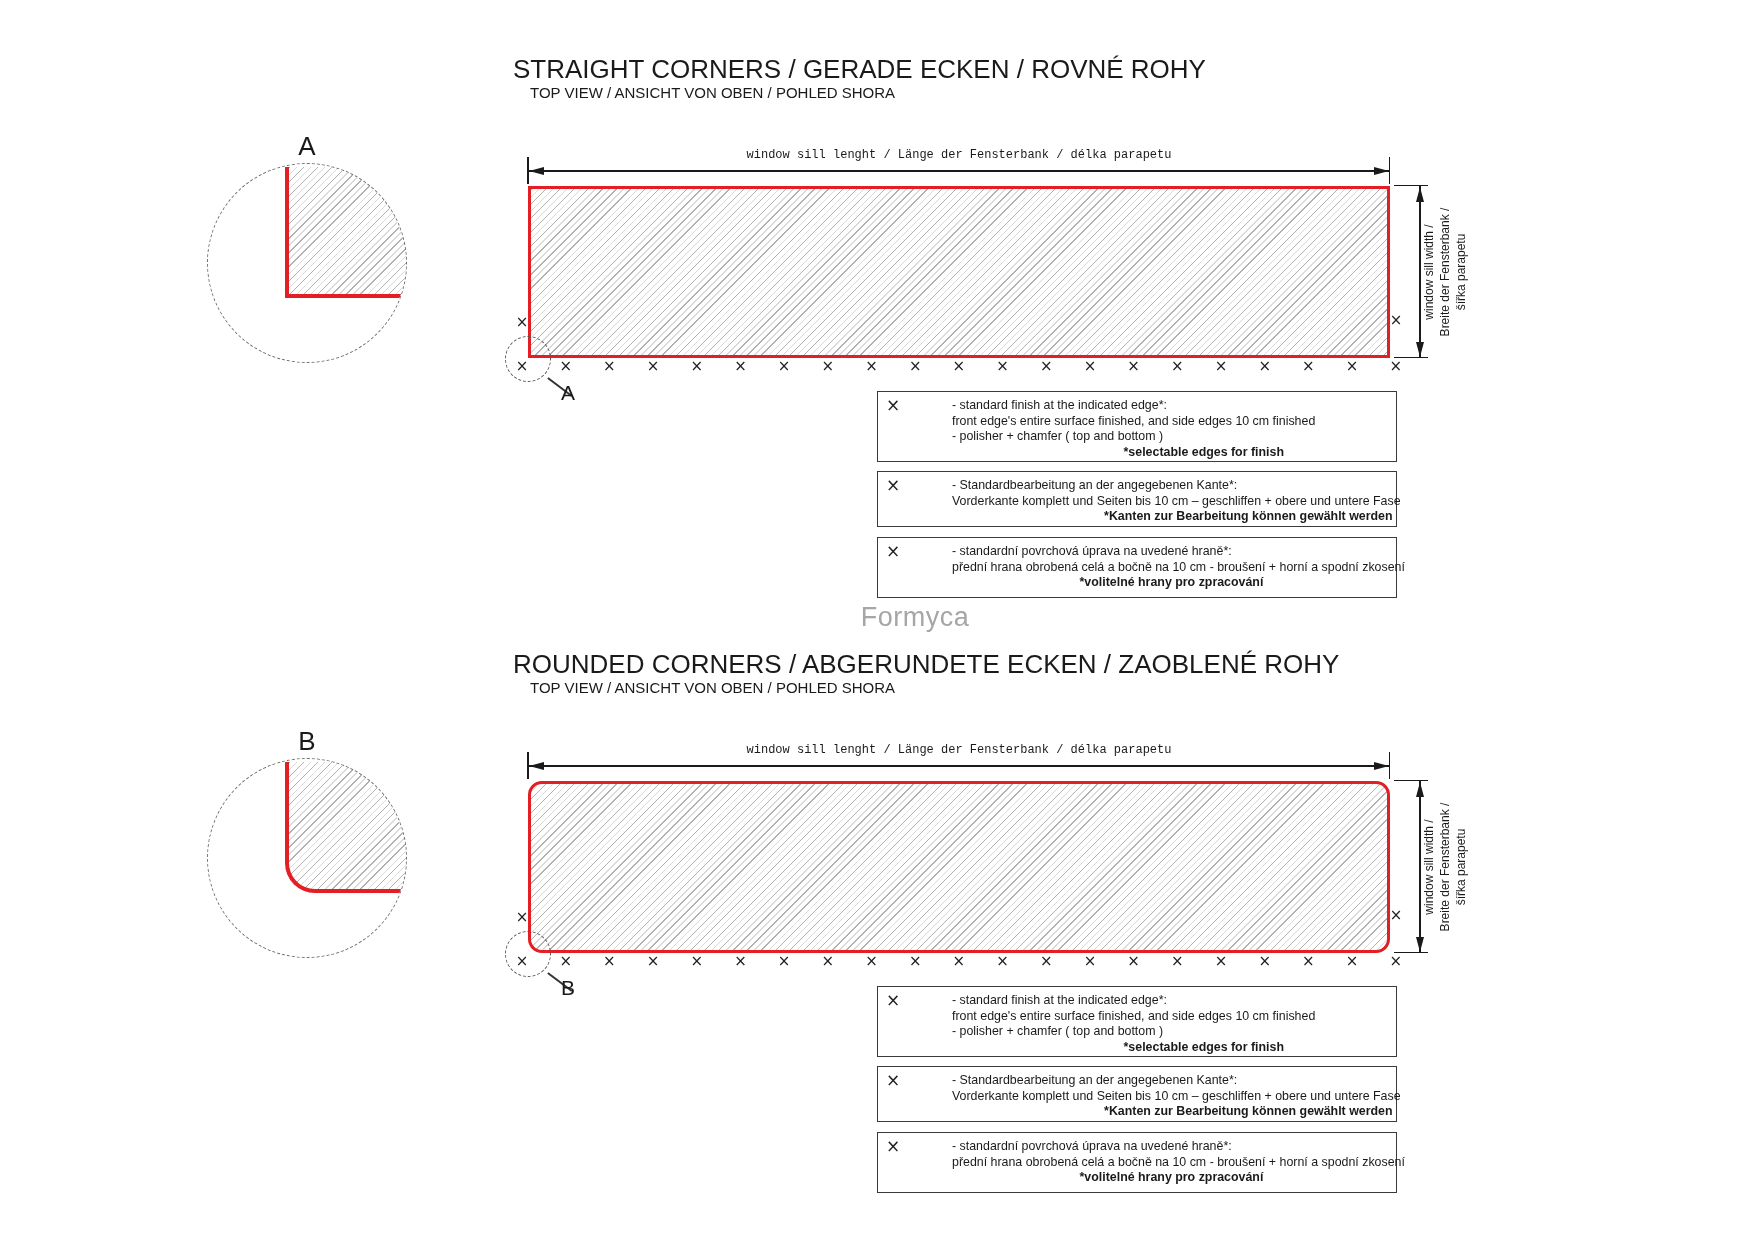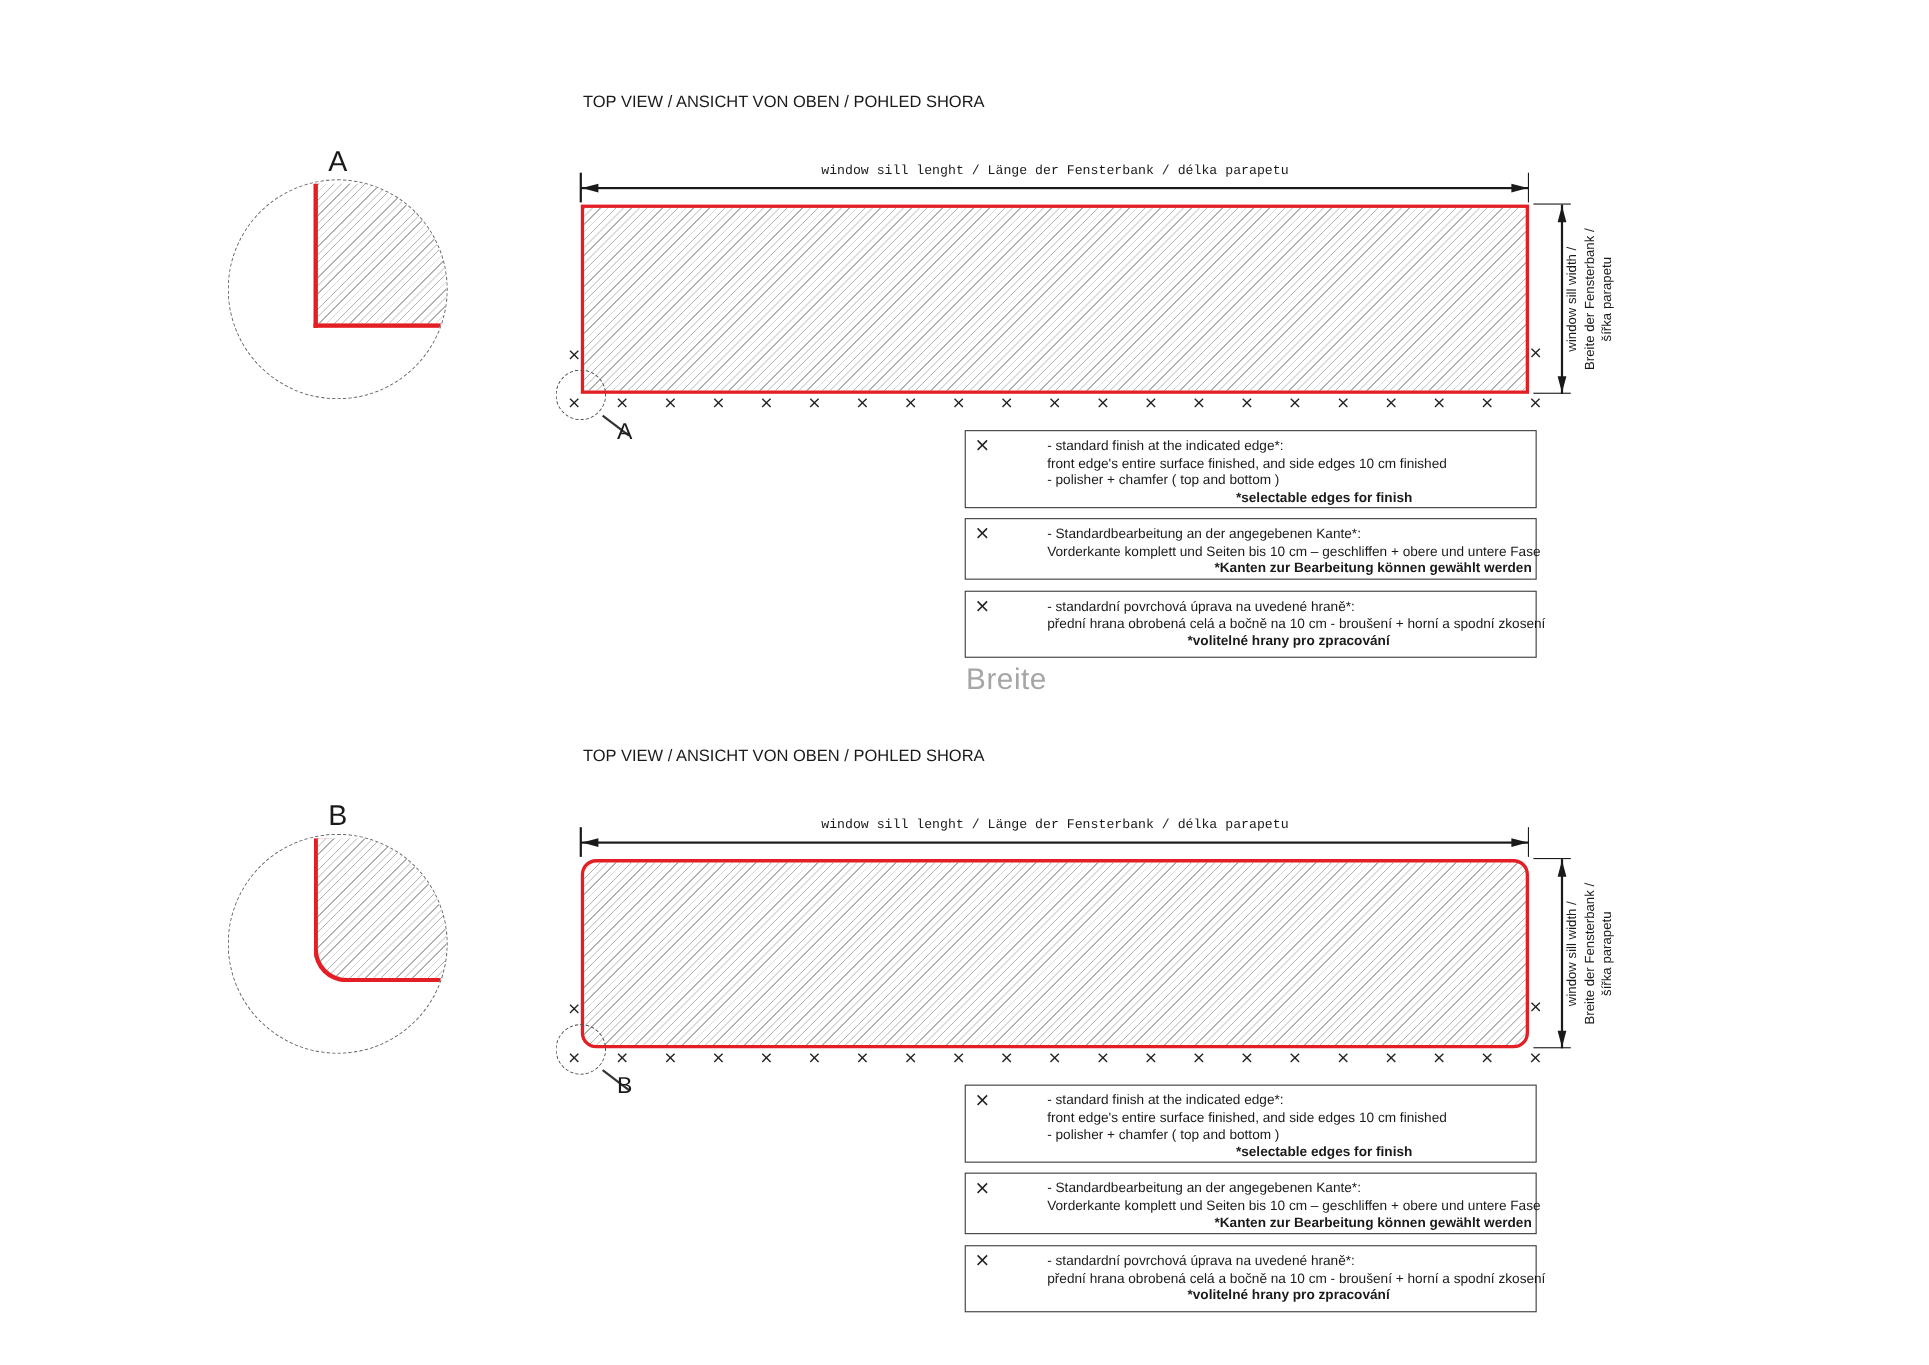--- a/index.html
+++ b/index.html
@@ -82,20 +82,21 @@
 
   .watermark{left:830px;top:601px;width:170px;text-align:center;font-size:27px;line-height:32px;
     color:var(--watermark-gray);letter-spacing:0.5px;}
 </style>
 </head>
 <body>
 
 <div id="page">
 
   <div class="section" id="sec-a">
+    <div class="abs sec-title">STRAIGHT CORNERS / GERADE ECKEN / ROVNÉ ROHY</div>
     <div class="abs sec-subtitle">TOP VIEW / ANSICHT VON OBEN / POHLED SHORA</div>
 
     <div class="abs detail-circle-label">A</div>
     <div class="abs detail-circle">
       <div class="detail-corner hatch"></div>
     </div>
 
     <div class="abs dim-h-label">window sill lenght / Länge der Fensterbank / délka parapetu</div>
     <div class="abs dim-h-line"></div>
     <div class="abs tick-v t1"></div>
@@ -172,23 +173,24 @@
         <span class="legend-sym">×</span>
         <div class="legend-lines">
           <div>- standardní povrchová úprava na uvedené hraně*:</div>
           <div>přední hrana obrobená celá a bočně na 10 cm - broušení + horní a spodní zkosení</div>
           <div class="legend-note">*volitelné hrany pro zpracování</div>
         </div>
       </div>
     </div>
   </div>
 
-  <div class="abs watermark">Breite</div>
+  <div class="abs watermark">Formyca</div>
 
   <div class="section rounded" id="sec-b">
+    <div class="abs sec-title">ROUNDED CORNERS / ABGERUNDETE ECKEN / ZAOBLENÉ ROHY</div>
     <div class="abs sec-subtitle">TOP VIEW / ANSICHT VON OBEN / POHLED SHORA</div>
 
     <div class="abs detail-circle-label">B</div>
     <div class="abs detail-circle">
       <div class="detail-corner hatch"></div>
     </div>
 
     <div class="abs dim-h-label">window sill lenght / Länge der Fensterbank / délka parapetu</div>
     <div class="abs dim-h-line"></div>
     <div class="abs tick-v t1"></div>

